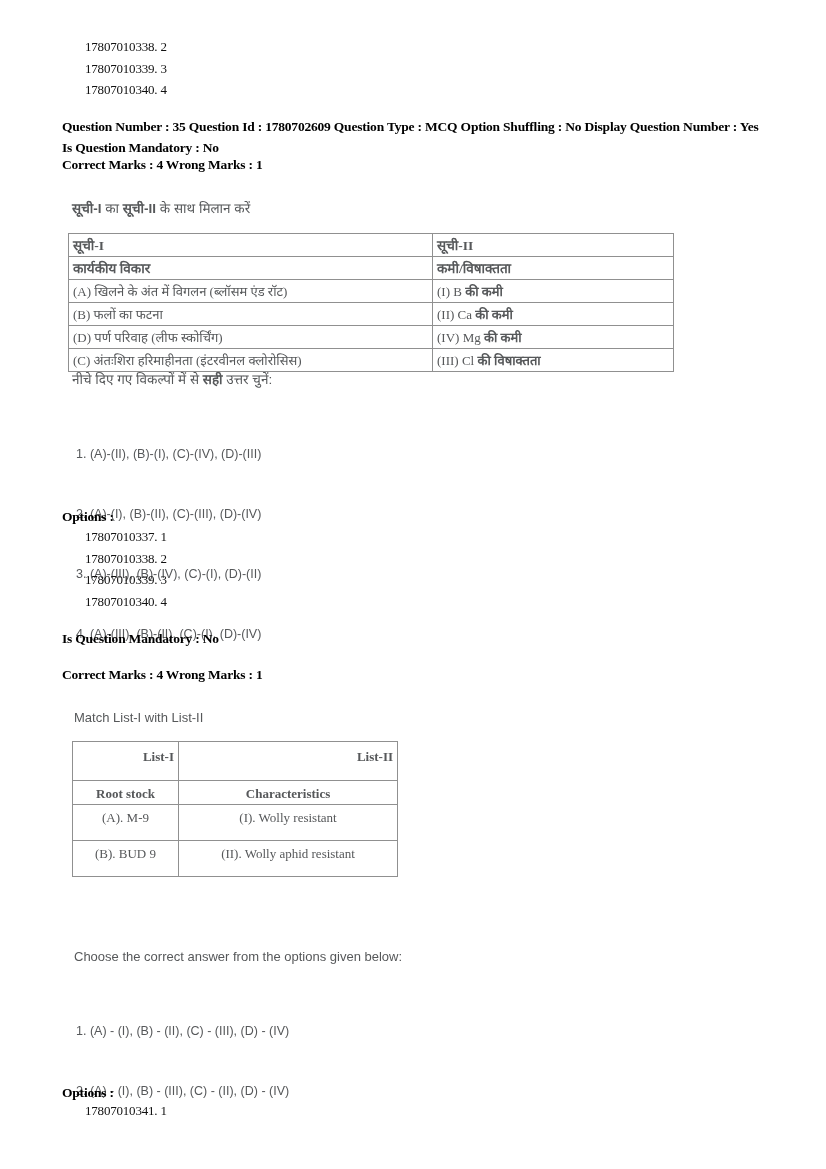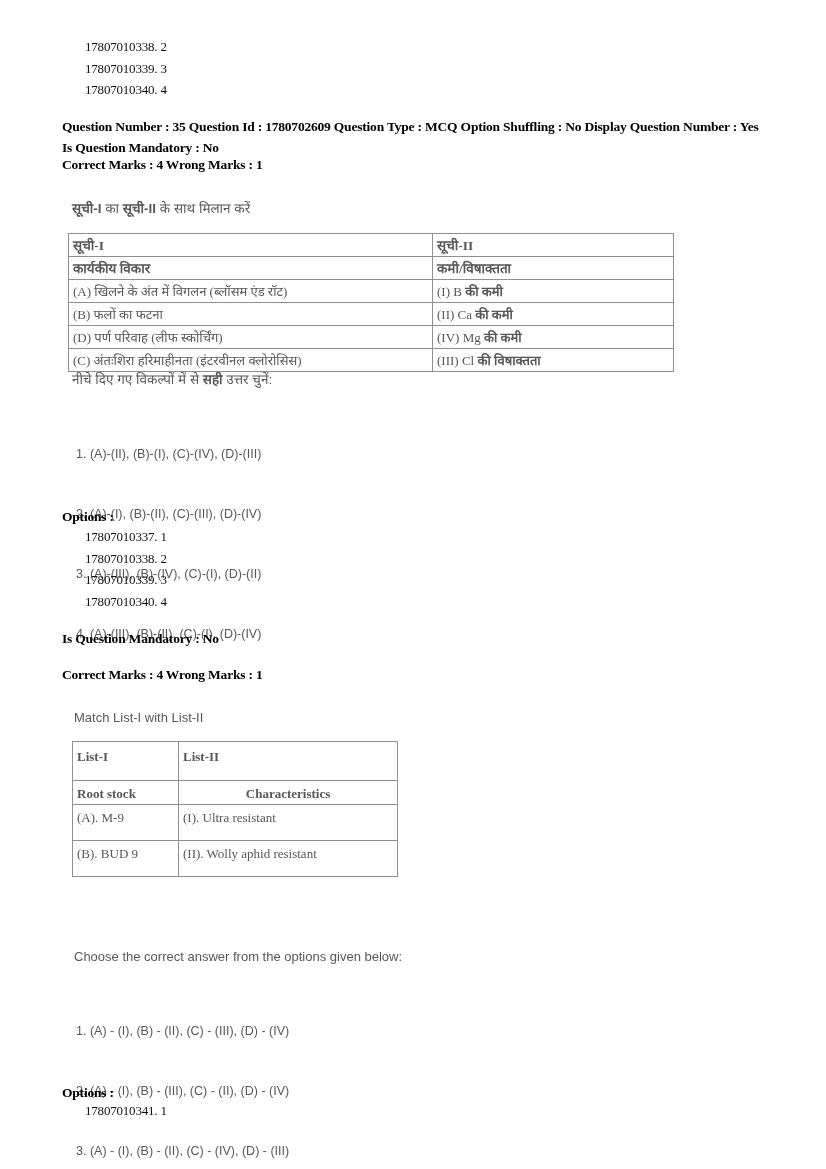--- a/index.html
+++ b/index.html
@@ -15,22 +15,22 @@
   .qtitle{font-size:13.5px;line-height:18px;}
   .optline{font-size:12.5px;line-height:20px;white-space:pre;}
   
   table.t35{border-collapse:collapse;table-layout:fixed;width:605px;}
   table.t35 td{border:1px solid #909090;padding:1px 4px;font-size:13px;height:20px;
                overflow:hidden;white-space:nowrap;color:#56585a;}
   table.t35 td.h{font-weight:bold;font-size:13.5px;}
   
   table.t36{border-collapse:collapse;table-layout:fixed;width:325px;}
   table.t36 td{border:1px solid #909090;font-size:13px;vertical-align:top;
-               padding:5px 4px 2px 4px;color:#56585a;overflow:hidden;}
-  table.t36 tr.hdr1 td{height:29px;text-align:left;font-weight:bold;padding-top:7px;}
+               padding:5px 4px 2px 4px;color:#56585a;overflow:hidden;text-align:center;}
+  table.t36 tr.hdr1 td{height:29px;text-align:right;font-weight:bold;padding-top:7px;}
   table.t36 tr.hdr2 td{height:16px;font-weight:bold;}
   table.t36 tr.hdr2 td.c2{text-align:center;}
   table.t36 tr.datarow td{height:28px;margin-top:22px;}
   b{font-weight:bold;}
 </style>
 </head>
 <body>
 
 <div class="abs serif idline" style="left:62px;top:36px;">
   <div>17807010338. 2</div>
@@ -112,34 +112,33 @@
       <tr class="hdr1">
     <td>List-I</td>
     <td>List-II</td>
   </tr>
   <tr class="hdr2">
     <td>Root stock</td>
     <td class="c2">Characteristics</td>
   </tr>
   <tr class="datarow">
     <td>(A). M-9</td>
-    <td>(I). Ultra resistant</td>
+    <td>(I). Wolly resistant</td>
   </tr>
   <tr class="datarow">
     <td>(B). BUD 9</td>
     <td>(II). Wolly aphid resistant</td>
   </tr>
 </tbody>
   </table>
 
 <div class="abs qc" style="left:74px;top:949px;font-size:13px;">Choose the correct answer from the options given below:</div>
 
 <div class="abs qc optline" style="left:76px;top:981px;">
   <div>1. (A) - (I), (B) - (II), (C) - (III), (D) - (IV)</div>
   <div>2. (A) - (I), (B) - (III), (C) - (II), (D) - (IV)</div>
-  <div>3. (A) - (I), (B) - (II), (C) - (IV), (D) - (III)</div>
   
 </div>
 
 <div class="abs meta" style="left:62px;top:1082px;">Options :</div>
 <div class="abs serif idline" style="left:62px;top:1100px;">
   <div>17807010341. 1</div>
 </div>
 
 </body></html>

